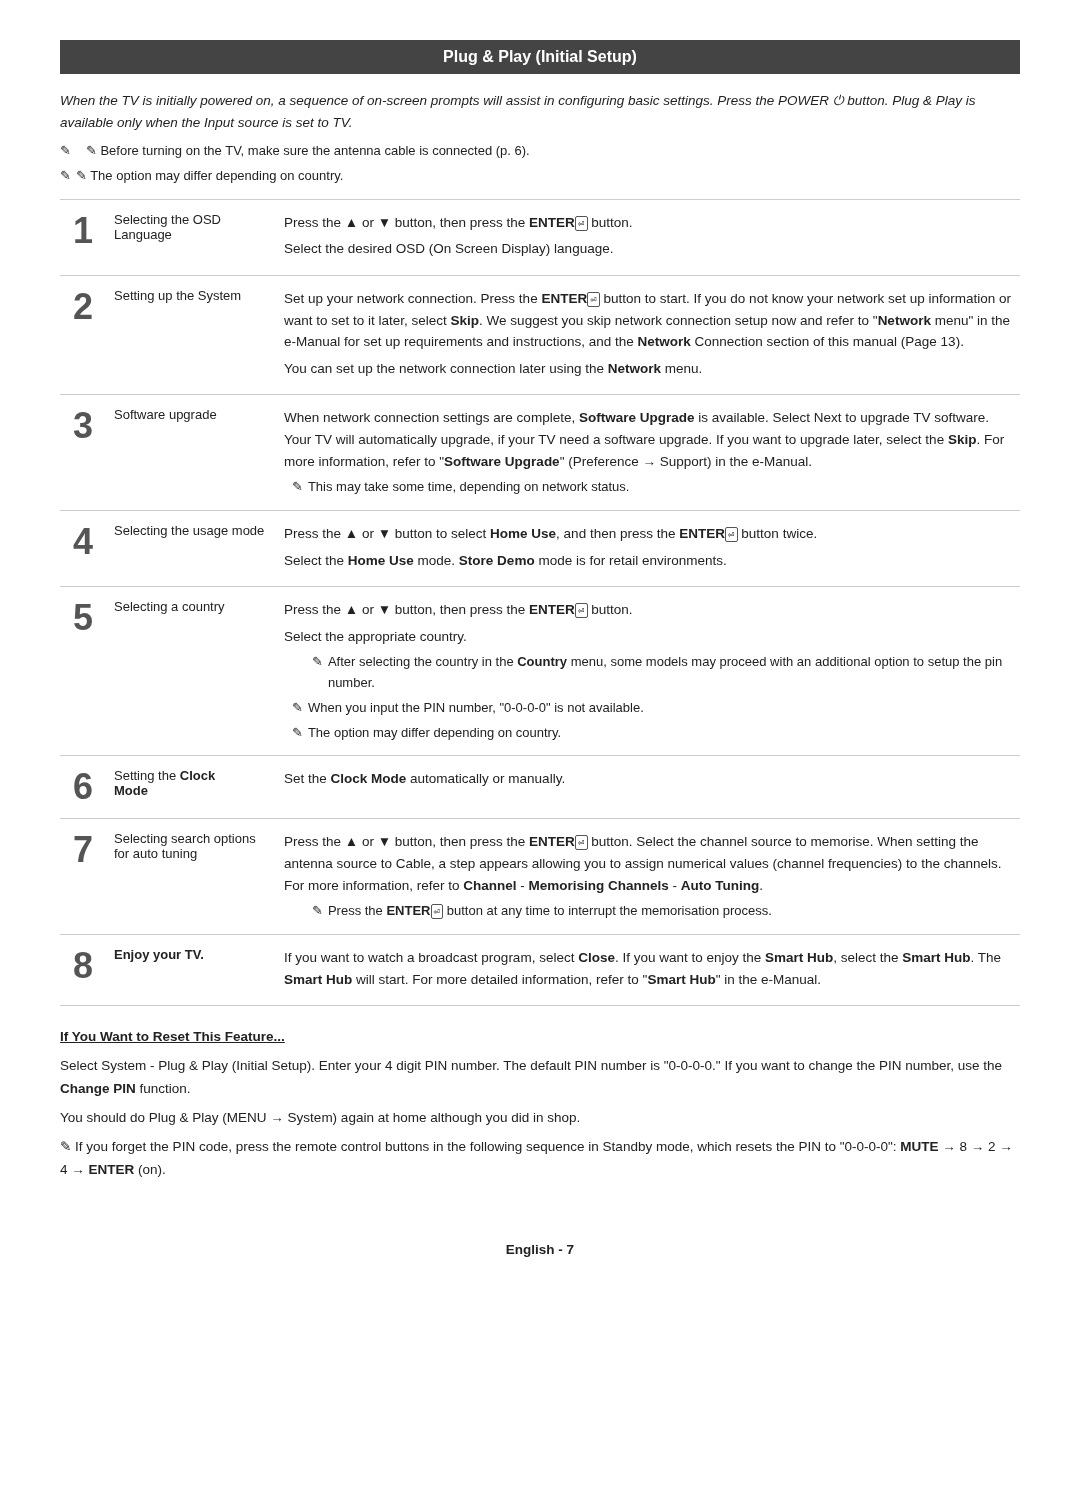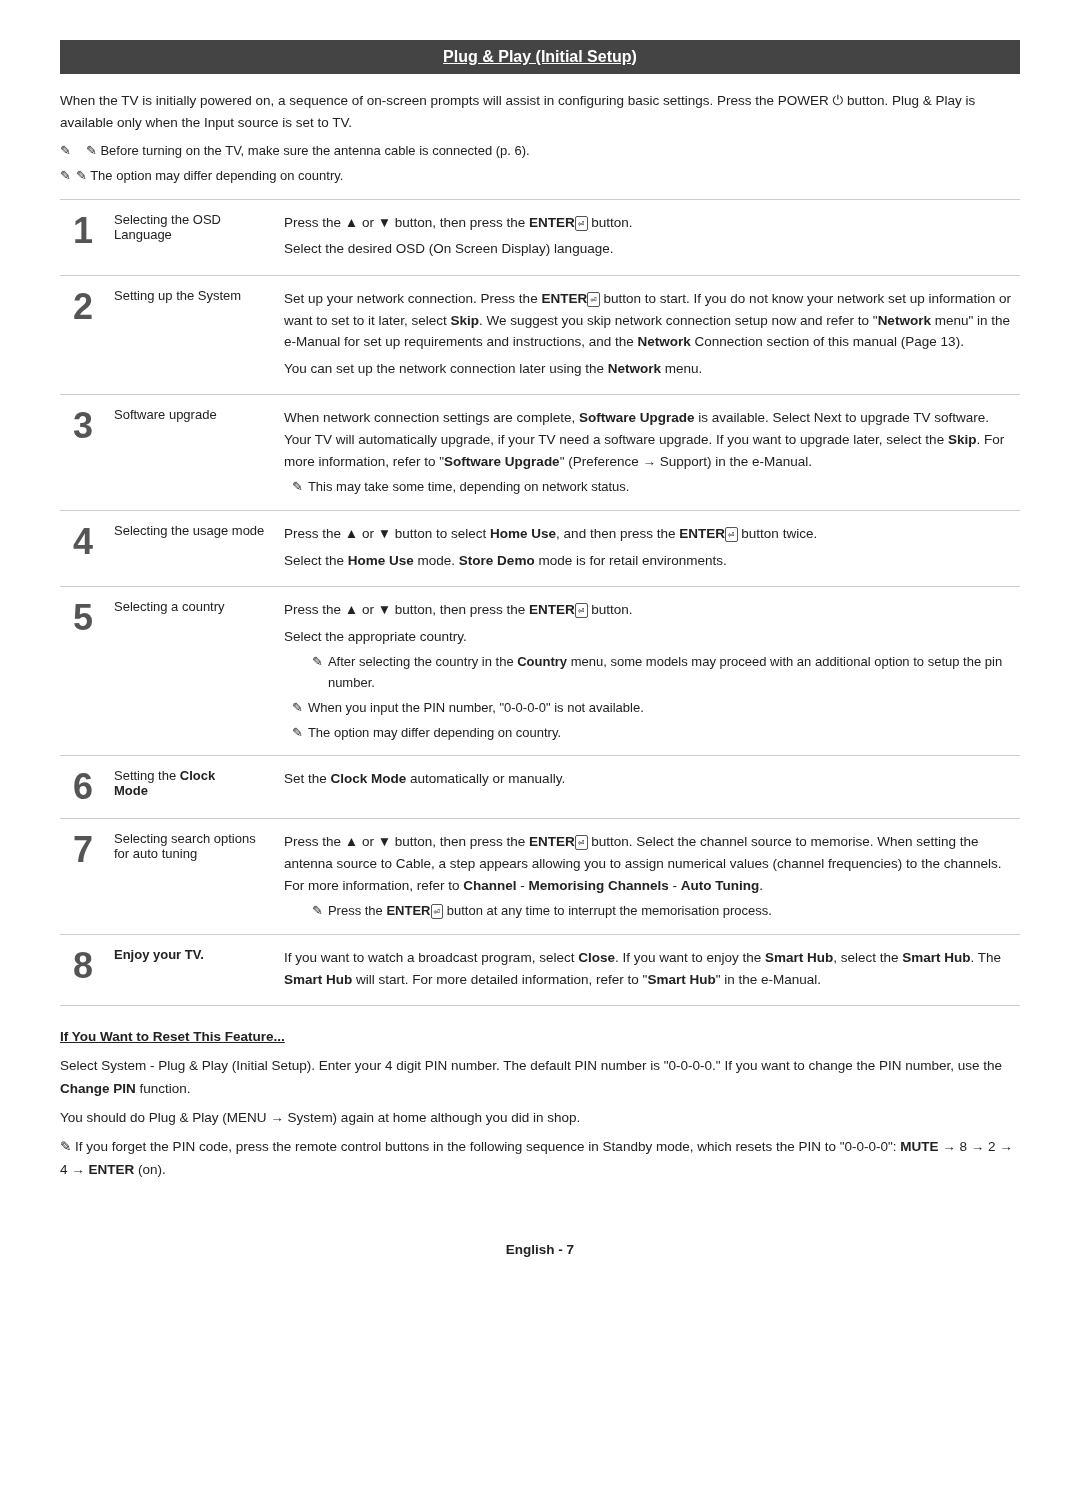--- a/index.html
+++ b/index.html
@@ -13,26 +13,26 @@
       padding: 40px 60px 60px 60px;
     }
     .page-title {
       background: #444;
       color: #fff;
       text-align: center;
       font-size: 16px;
       font-weight: bold;
       padding: 8px 0;
       margin-bottom: 16px;
-      text-decoration: underline;
     }
     .intro-text {
       font-size: 13.5px;
       line-height: 1.6;
       margin-bottom: 8px;
+      font-style: italic;
     }
     .note-line {
       font-size: 13px;
       line-height: 1.6;
       margin-bottom: 4px;
       display: flex;
       align-items: flex-start;
       gap: 5px;
     }
     .main-table {

